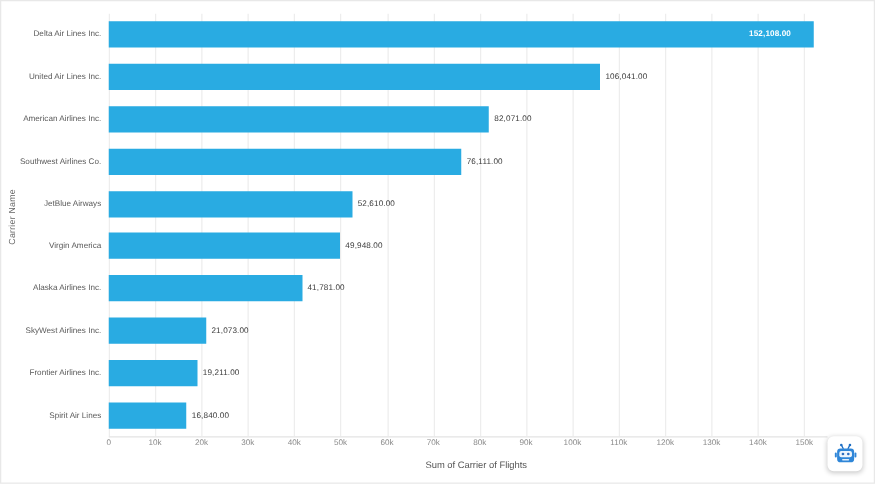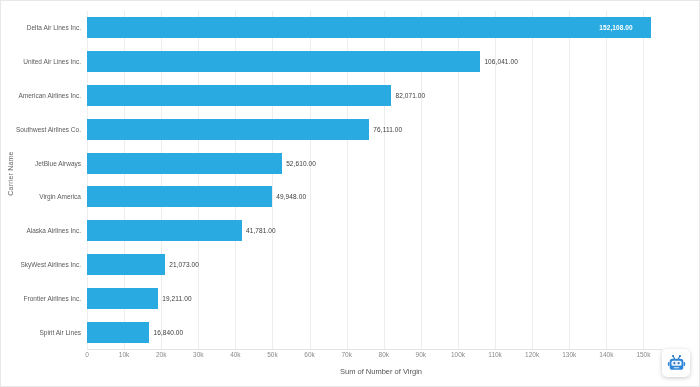--- a/index.html
+++ b/index.html
@@ -242,21 +242,21 @@
       <div class="tick" style="left: 296.774px;">80k</div>
       <div class="tick" style="left: 333.871px;">90k</div>
       <div class="tick" style="left: 370.968px;">100k</div>
       <div class="tick" style="left: 408.065px;">110k</div>
       <div class="tick" style="left: 445.161px;">120k</div>
       <div class="tick" style="left: 482.258px;">130k</div>
       <div class="tick" style="left: 519.355px;">140k</div>
       <div class="tick" style="left: 556.452px;">150k</div>
     </div>
 
-  <div id="x-axis-title">Sum of Number of Virgin</div>
+  <div id="x-axis-title">Sum of Carrier of Flights</div>
 
   <div id="chatbot-widget">
     <svg width="19" height="19" viewBox="0 0 24 24">
       <line x1="8" y1="3" x2="9.5" y2="6" stroke="#1f6fc4" stroke-width="1.4" stroke-linecap="round"></line>
       <line x1="16" y1="3" x2="14.5" y2="6" stroke="#1f6fc4" stroke-width="1.4" stroke-linecap="round"></line>
       <circle cx="7.6" cy="2.6" r="1.3" fill="#1f6fc4"></circle>
       <circle cx="16.4" cy="2.6" r="1.3" fill="#1f6fc4"></circle>
       <rect x="3.4" y="6" width="17.2" height="14" rx="3.4" fill="#2f86d8"></rect>
       <rect x="5.6" y="8.6" width="12.8" height="6.2" rx="2" fill="#ffffff" opacity="0.92"></rect>
       <circle cx="9.3" cy="11.6" r="1.35" fill="#2f6fc0"></circle>

